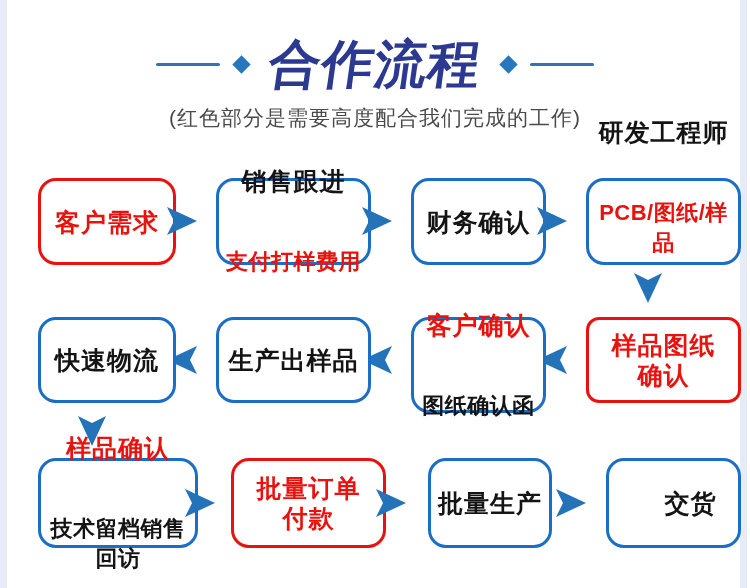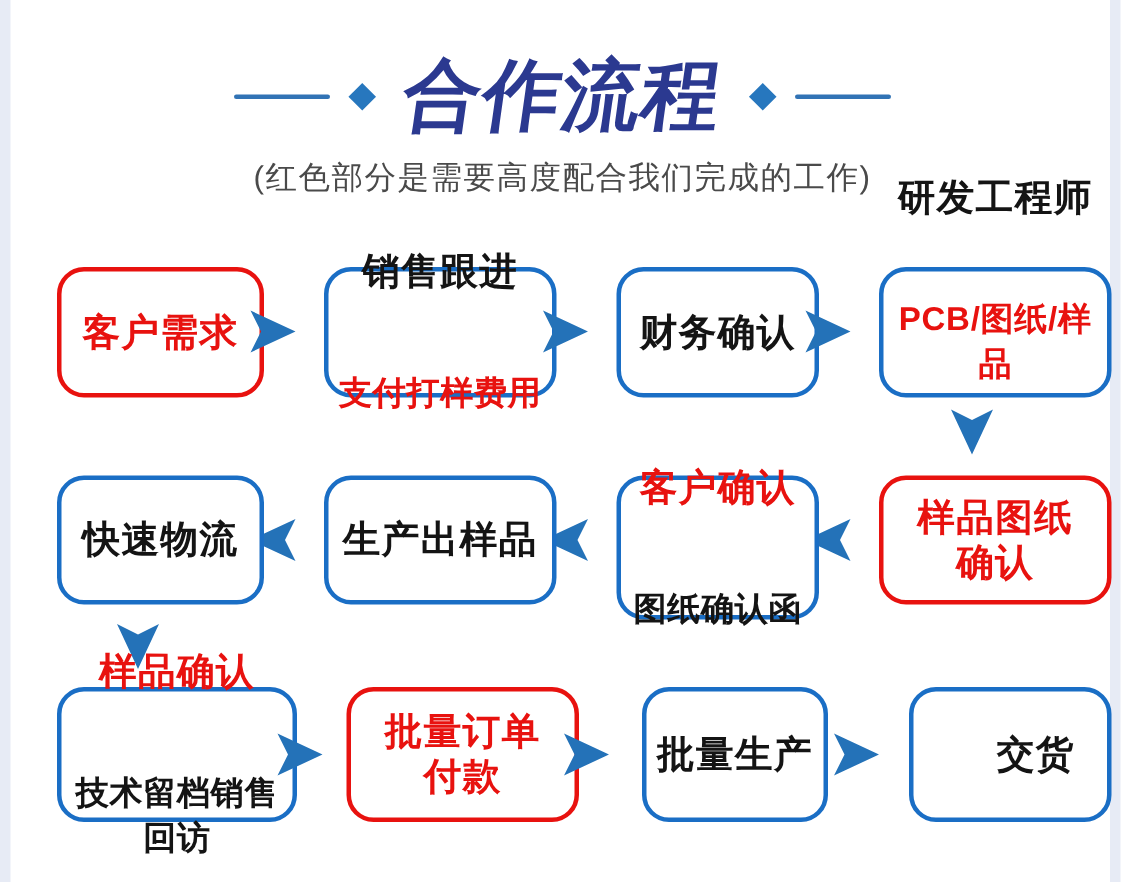--- a/index.html
+++ b/index.html
@@ -40,21 +40,21 @@
     white-space:pre-line;
   }
   .node .s{font-size:22px;margin-top:3px;letter-spacing:0.5px;font-weight:bold;}
   .c-red{color:#e8120f;}
   .c-dark{color:#141414;}
 
   .n1 {left:22px; top:178px;width:138px;height:87px;}
   .n2 {left:200px;top:178px;width:155px;height:87px;}
   .n3 {left:395px;top:178px;width:135px;height:87px;}
   .n4 {left:570px;top:178px;width:155px;height:87px;justify-content:flex-end;}
-  .n5 {left:570px;top:317px;width:155px;height:86px;}
+  .n5 {left:570px;top:317px;width:155px;height:86px;border-radius:13px;}
   .n6 {left:395px;top:317px;width:135px;height:96px;}
   .n7 {left:200px;top:317px;width:155px;height:86px;}
   .n8 {left:22px; top:317px;width:138px;height:86px;}
   .n9 {left:22px; top:458px;width:160px;height:90px;}
   .n10{left:215px;top:458px;width:155px;height:90px;}
   .n11{left:412px;top:458px;width:124px;height:90px;}
   .n12{left:590px;top:458px;width:135px;height:90px;padding-left:40px;}
 
   
   .arrow{position:absolute;width:32px;height:30px;}

